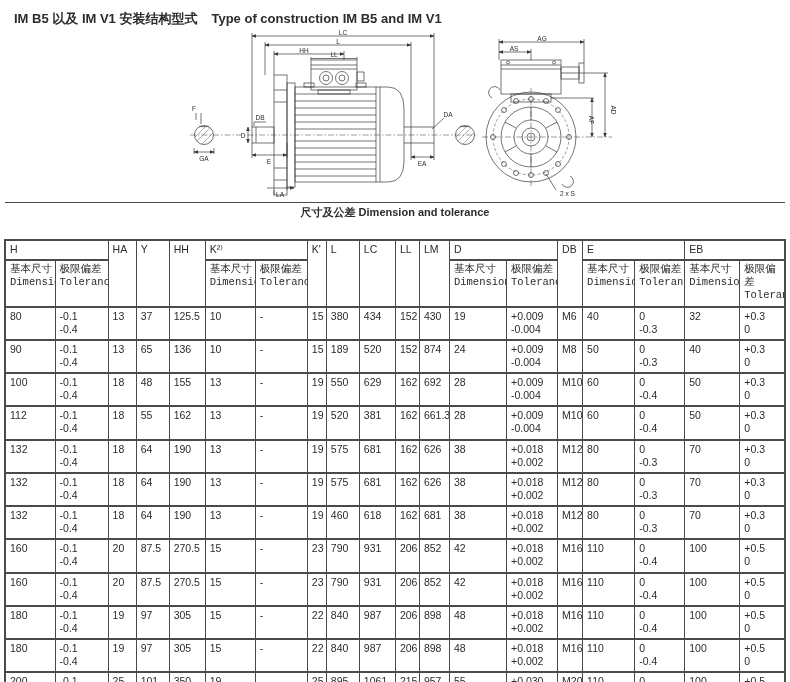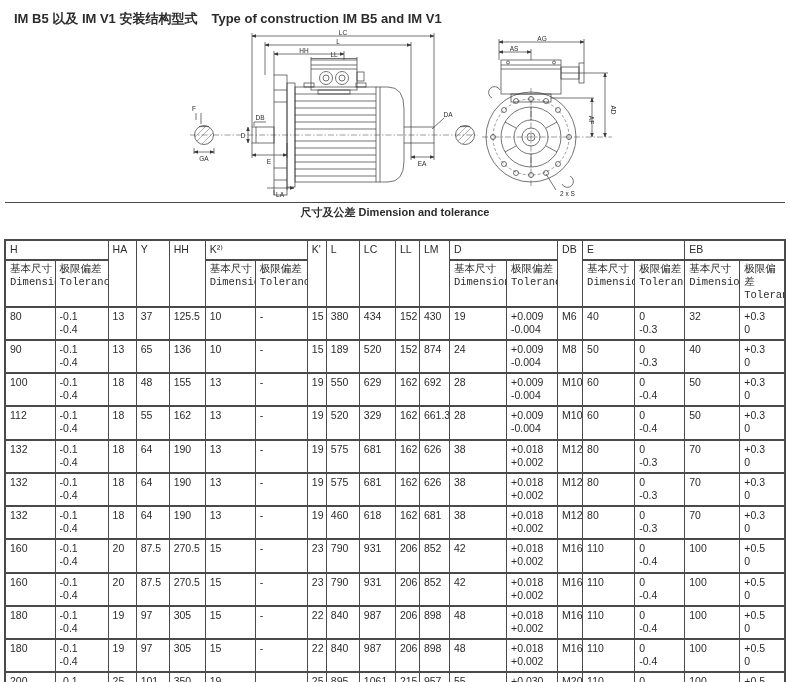--- a/index.html
+++ b/index.html
@@ -394,21 +394,21 @@
           <td>112</td>
           <td>-0.1
 -0.4</td>
           <td>18</td>
           <td>55</td>
           <td>162</td>
           <td>13</td>
           <td>-</td>
           <td>19</td>
           <td>520</td>
-          <td>329</td>
+          <td>381</td>
           <td>162</td>
           <td>661.3</td>
           <td>28</td>
           <td>+0.009
 -0.004</td>
           <td>M10</td>
           <td>60</td>
           <td>0
 -0.4</td>
           <td>50</td>

